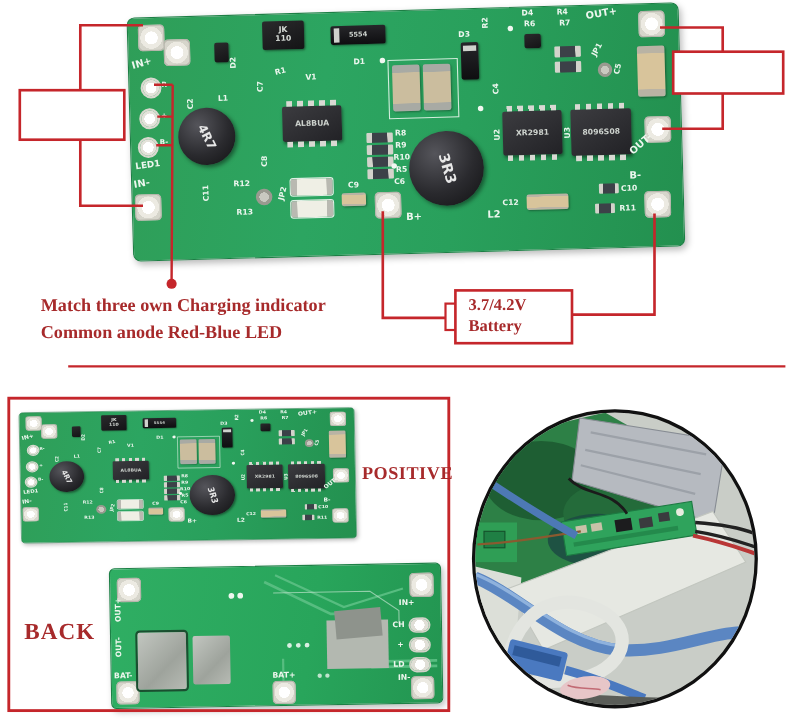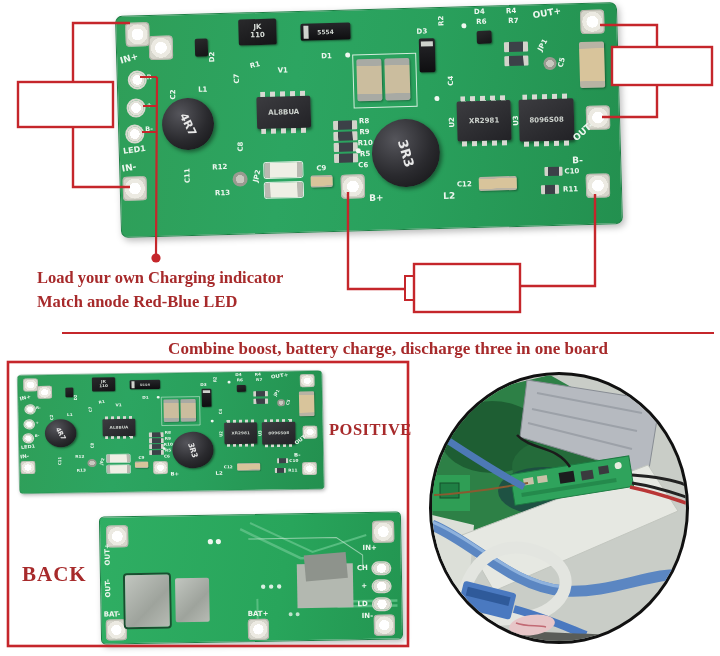--- a/index.html
+++ b/index.html
@@ -387,19 +387,22 @@
     <polyline points="348,192 348,289 412,289" fill="none" stroke="#c5262b" stroke-width="2.4"></polyline>
     <polyline points="520,286 595,286 595,194" fill="none" stroke="#c5262b" stroke-width="2.4"></polyline>
     <rect x="405" y="276" width="10" height="24" fill="#ffffff" stroke="#c5262b" stroke-width="2"></rect>
     <rect x="414" y="264" width="106" height="48" fill="#ffffff" stroke="#c5262b" stroke-width="2.4"></rect>
 
     <line x1="62" y1="333" x2="714" y2="333" stroke="#c5262b" stroke-width="2"></line>
 
     <rect x="8" y="362" width="400" height="284" fill="none" stroke="#c5262b" stroke-width="2.6"></rect>
   </svg>
 
-  <div class="rtxt" style="left:37px;top:268px;font-size:16.5px">Load your own Charging indicator</div>
-  <div class="rtxt" style="left:37px;top:292px;font-size:16.5px">Match anode Red-Blue LED</div>
-  <div class="rtxt" style="left:56px;top:338px;width:664px;font-size:17px;text-align:center">Combine boost, battery charge, discharge three in one board</div>
+  <div class="rtxt" style="left:426px;top:269px;font-size:15px">
+    <span>3.7/4.2V</span><br>
+    <span>Battery</span>
+  </div>
+  <div class="rtxt" style="left:37px;top:268px;font-size:16.5px">Match three own Charging indicator</div>
+  <div class="rtxt" style="left:37px;top:292px;font-size:16.5px">Common anode Red-Blue LED</div>
   <div class="rtxt" style="left:329px;top:420px;font-size:16.5px;letter-spacing:.5px">POSITIVE</div>
   <div class="rtxt" style="left:22px;top:561px;font-size:21px;letter-spacing:1px">BACK</div>
 
 </div>
 
 </body></html>

